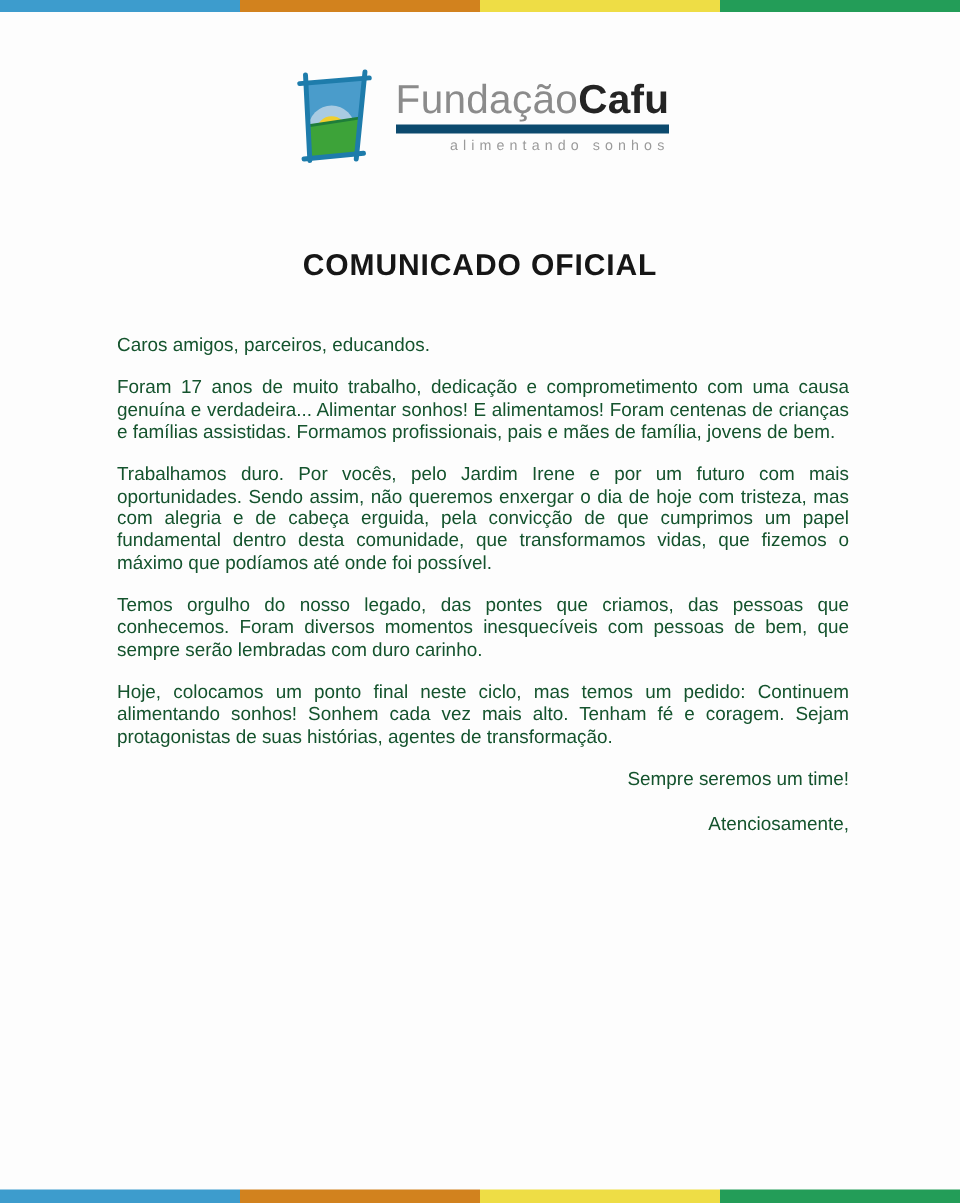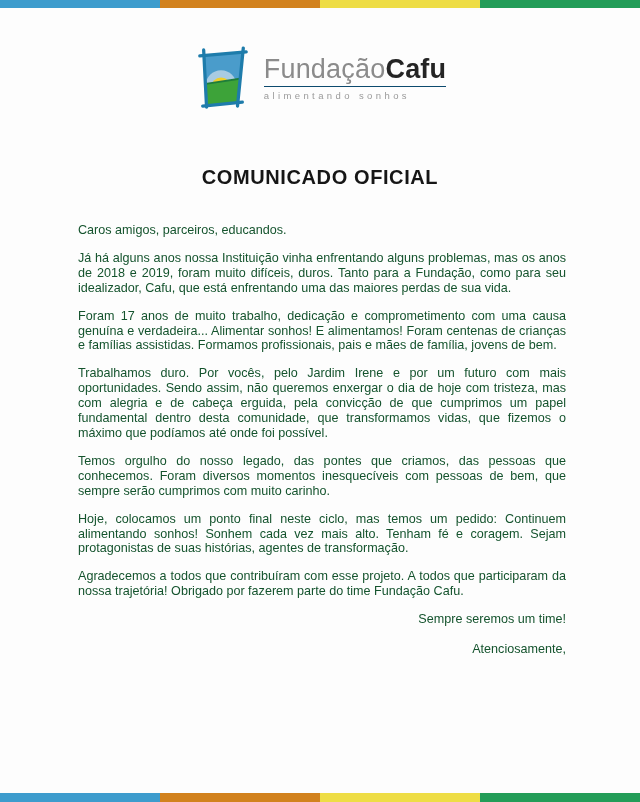--- a/index.html
+++ b/index.html
@@ -32,29 +32,30 @@
     align-items: center;
     gap: 12px;
   }
   .logo-mark { flex: 0 0 auto; }
   .logo-text { display: flex; flex-direction: column; }
   .logo-name {
     font-size: 27px;
     line-height: 1;
     color: #8b8b8b;
     letter-spacing: 0.2px;
-    border-bottom: 1px solid #0c4a6e;
+    border-bottom: 6px solid #0c4a6e;
     padding-bottom: 3px;
   }
   .logo-name .bold { font-weight: 700; color: #242424; }
   .logo-tagline {
     margin-top: 3px;
     font-size: 9.5px;
     letter-spacing: 3.4px;
     color: #9a9a9a;
+    text-align: right;
   }
 
   .doc-title {
     margin-top: 56px;
     text-align: center;
     font-size: 20px;
     font-weight: 700;
     letter-spacing: 0.6px;
     color: #161616;
   }
@@ -107,26 +108,24 @@
     <div class="logo-text">
       <div class="logo-name"><span>Fundação</span><span class="bold">Cafu</span></div>
       <div class="logo-tagline">alimentando sonhos</div>
     </div>
   </div>
 
   <h1 class="doc-title">COMUNICADO OFICIAL</h1>
 
   <div class="body-text">
     <p>Caros amigos, parceiros, educandos.</p>
-    <p>Já há alguns anos nossa Instituição vinha enfrentando alguns problemas, mas os anos de 2018 e 2019, foram muito difíceis, duros. Tanto para a Fundação, como para seu idealizador, Cafu, que está enfrentando uma das maiores perdas de sua vida.</p>
     <p>Foram 17 anos de muito trabalho, dedicação e comprometimento com uma causa genuína e verdadeira... Alimentar sonhos! E alimentamos! Foram centenas de crianças e famílias assistidas. Formamos profissionais, pais e mães de família, jovens de bem.</p>
     <p>Trabalhamos duro. Por vocês, pelo Jardim Irene e por um futuro com mais oportunidades. Sendo assim, não queremos enxergar o dia de hoje com tristeza, mas com alegria e de cabeça erguida, pela convicção de que cumprimos um papel fundamental dentro desta comunidade, que transformamos vidas, que fizemos o máximo que podíamos até onde foi possível.</p>
-    <p>Temos orgulho do nosso legado, das pontes que criamos, das pessoas que conhecemos. Foram diversos momentos inesquecíveis com pessoas de bem, que sempre serão cumprimos com muito carinho.</p>
+    <p>Temos orgulho do nosso legado, das pontes que criamos, das pessoas que conhecemos. Foram diversos momentos inesquecíveis com pessoas de bem, que sempre serão lembradas com duro carinho.</p>
     <p>Hoje, colocamos um ponto final neste ciclo, mas temos um pedido: Continuem alimentando sonhos! Sonhem cada vez mais alto. Tenham fé e coragem. Sejam protagonistas de suas histórias, agentes de transformação.</p>
-    <p>Agradecemos a todos que contribuíram com esse projeto. A todos que participaram da nossa trajetória! Obrigado por fazerem parte do time Fundação Cafu.</p>
     <p class="no-justify">Sempre seremos um time!</p>
     <p class="no-justify">Atenciosamente,</p>
   </div>
 
   <div class="stripe stripe-bottom">
     <span style="background-color: rgb(61, 156, 205);"></span>
     <span style="background-color: rgb(210, 130, 30);"></span>
     <span style="background-color: rgb(238, 221, 69);"></span>
     <span style="background-color: rgb(35, 157, 88);"></span>
   </div>

